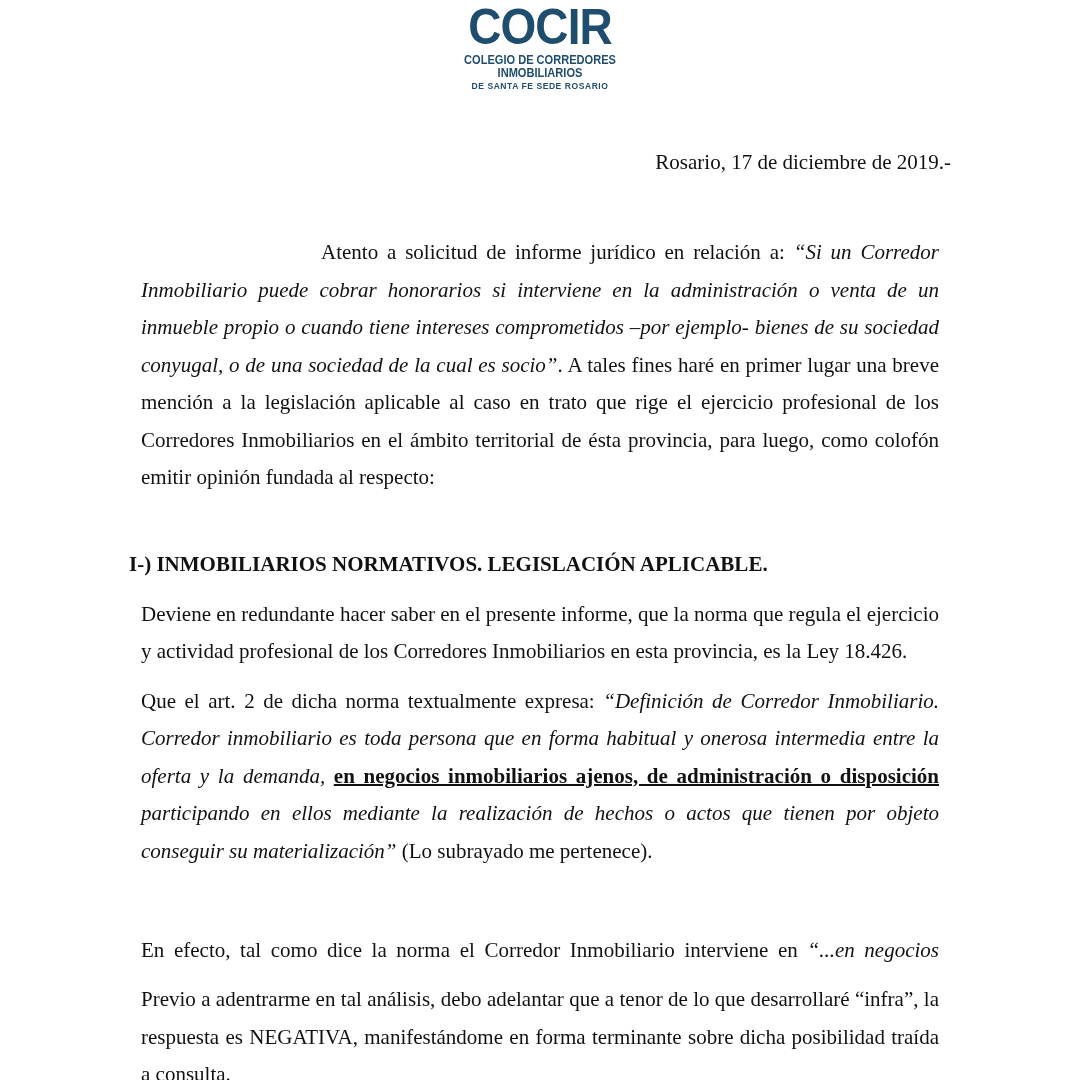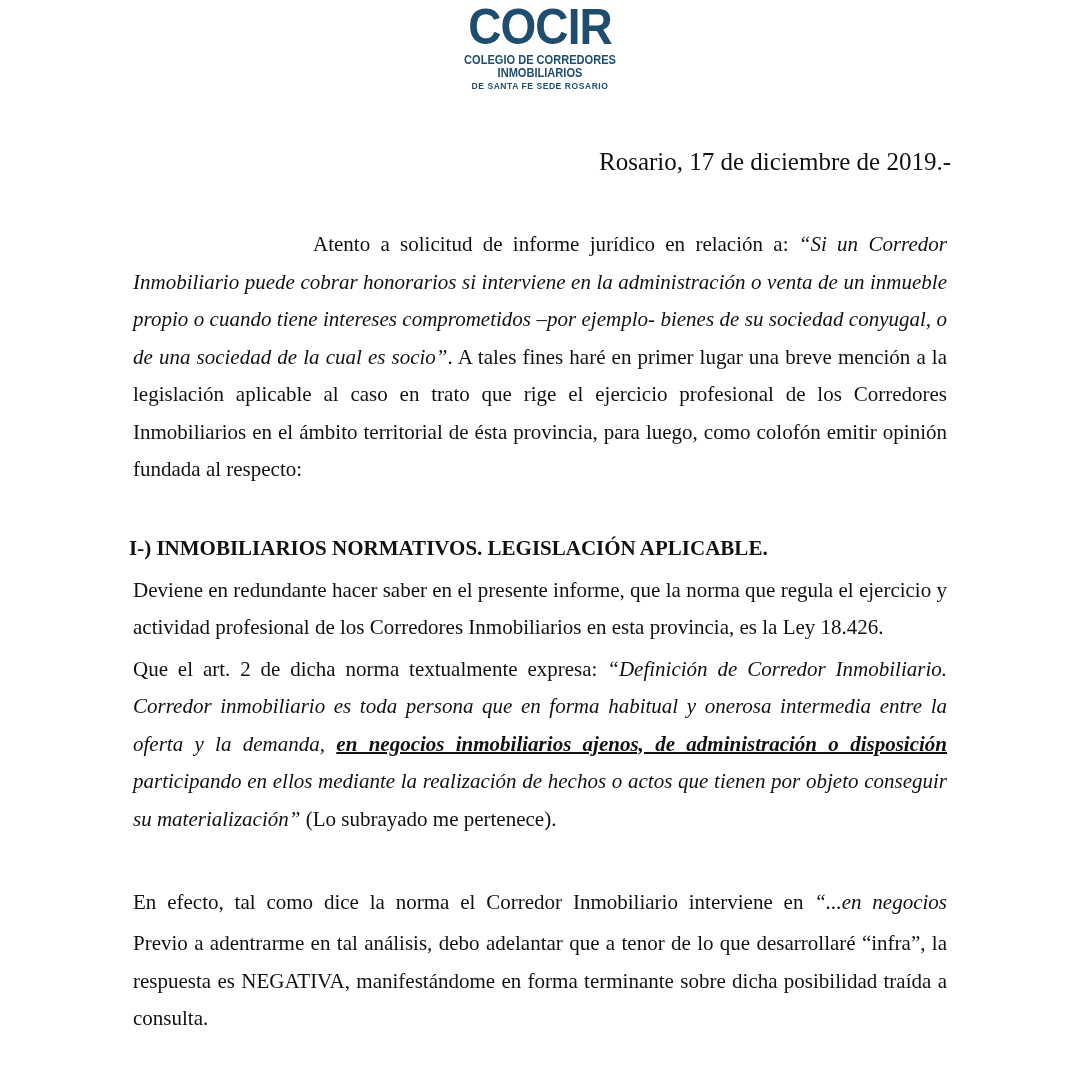--- a/index.html
+++ b/index.html
@@ -28,32 +28,32 @@
     font-size: 13.5px; font-weight: bold; line-height: 14px;
     transform: scaleX(0.82);
   }
   .logo-line3 {
     position: absolute; left: 0; right: 0; top: 81px;
     font-size: 9.5px; font-weight: bold; line-height: 10px; letter-spacing: 0.6px;
     transform: scaleX(0.9);
   }
   .date {
     position: absolute; top: 148px; right: 129px;
-    font-size: 25px; line-height: 28px; margin-left: 44px;
+    font-size: 21px; line-height: 28px; margin-left: 44px;
   }
   .body {
     position: absolute; left: 129px; width: 822px; top: 222px;
     font-size: 21px; line-height: 37.5px;
   }
-  .p { text-align: justify; margin: 4px; }
+  .p { text-align: justify; margin: 12px; }
   .first-line-indent { text-indent: 180px; }
   .gap { height: 37.5px; }
   .heading { font-weight: bold; margin: 0; }
   .it { font-style: italic; }
-  .ul-bold { font-weight: bold; font-style: italic; text-decoration: underline; text-decoration-thickness: 2px; }
+  .ul-bold { font-weight: bold; text-decoration: underline; text-decoration-thickness: 2px; }
 </style>
 </head>
 <body>
 
 <div class="logo">
   <div class="logo-main">COCIR</div>
   <div class="logo-line1">COLEGIO DE CORREDORES</div>
   <div class="logo-line2">INMOBILIARIOS</div>
   <div class="logo-line3">DE SANTA FE SEDE ROSARIO</div>
 </div>

